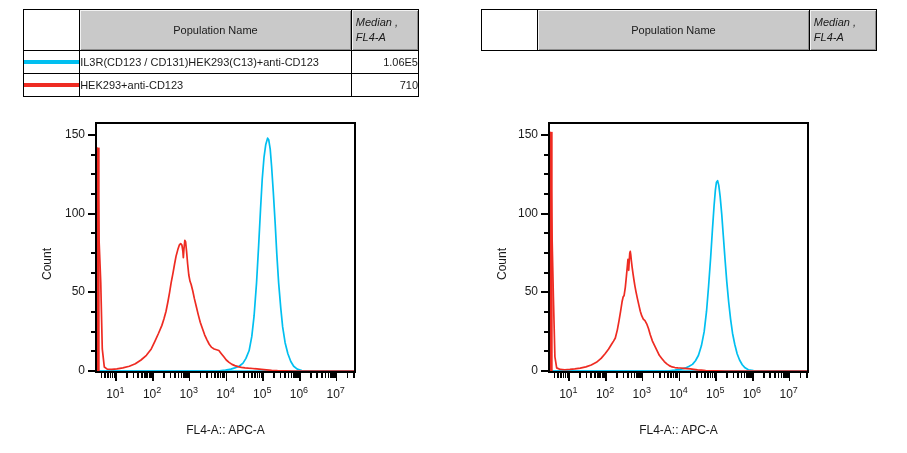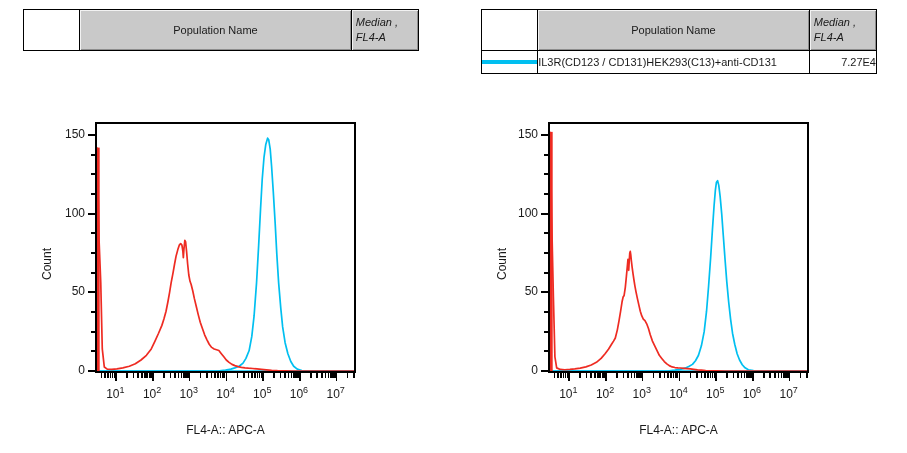--- a/index.html
+++ b/index.html
@@ -101,20 +101,34 @@
       <tr>
         <th class="hdr blank col-swatch"></th>
         <th class="hdr col-name">Population Name</th>
         <th class="hdr median col-median">
           <span>Median ,</span>
           <span class="l2">FL4-A</span>
         </th>
       </tr>
     </thead>
     <tbody>
+      <tr class="row-cell">
+        <td class="swatch-cell">
+          <span class="swatch" style="background:#00bff0"></span>
+        </td>
+        <td class="name-cell">IL3R(CD123 / CD131)HEK293(C13)+anti-CD123</td>
+        <td class="median-cell">1.06E5</td>
+      </tr>
+      <tr class="row-cell">
+        <td class="swatch-cell">
+          <span class="swatch" style="background:#ee2b22"></span>
+        </td>
+        <td class="name-cell">HEK293+anti-CD123</td>
+        <td class="median-cell">710</td>
+      </tr>
     </tbody>
   </table>
 
   <div class="plot-wrap">
     <div class="ylabel" style="left:40px;top:280px;">Count</div>
     <div class="frame" id="frame-0" style="left:95px;top:122px;width:261px;height:251px;">
       <svg id="svg-0" width="257" height="247" viewBox="0 0 257 247">
           <line x1="0" x2="257" y1="247" y2="247" stroke="#00bff0" stroke-width="1.6"></line>
           <path d="M0.20 247.00 L18.37 247.00 L55.08 247.00 L91.80 247.00 L120.37 247.00 L128.51 246.06 L133.88 245.11 L137.88 243.85 L142.47 241.97 L146.03 239.13 L148.94 234.41 L152.14 226.55 L154.80 212.39 L157.08 191.94 L159.54 158.90 L161.67 121.14 L163.55 84.96 L165.23 55.06 L167.03 33.04 L168.78 20.45 L170.59 14.16 L171.69 15.73 L173.21 25.17 L174.60 42.48 L176.28 67.65 L178.16 99.11 L179.84 130.58 L181.64 158.90 L183.77 184.07 L185.65 202.95 L188.11 218.68 L190.89 229.69 L193.80 237.56 L196.70 242.28 L200.26 245.11 L204.85 246.53 L212.99 247.00 L238.65 247.00 L257.00 247.00" fill="none" stroke="#00bff0" stroke-width="1.7" stroke-linejoin="round"></path>
           <path d="M0.20 23.60 L2.08 116.42 L3.76 158.90 L5.28 224.97 L7.32 243.07 L10.22 245.11 L14.81 245.43 L19.89 244.80 L25.86 243.85 L32.33 242.28 L38.34 239.76 L44.03 235.99 L49.40 231.27 L54.27 224.97 L57.99 217.11 L61.55 209.24 L64.89 201.38 L66.91 195.08 L69.04 187.22 L70.92 177.78 L72.60 168.34 L74.12 158.90 L75.94 149.46 L77.58 140.02 L79.07 132.15 L80.75 125.86 L82.26 121.14 L83.65 119.57 L84.93 121.14 L85.88 127.43 L86.34 133.73 L87.00 124.29 L87.84 116.42 L88.63 117.99 L89.58 127.43 L90.64 140.02 L91.80 151.03 L93.02 157.32 L94.16 160.47 L95.73 166.76 L97.39 174.63 L99.29 182.50 L101.17 190.36 L103.24 198.23 L105.42 204.52 L107.63 210.82 L109.84 215.54 L112.22 220.25 L114.68 223.40 L117.14 224.97 L119.55 225.76 L121.89 226.55 L124.34 229.69 L126.83 232.84 L129.29 235.99 L132.07 238.35 L134.98 240.39 L137.88 241.65 L141.08 242.59 L144.35 243.38 L148.02 243.85 L151.39 244.17 L155.69 244.48 L159.99 244.95 L164.41 245.43 L169.41 245.90 L174.60 246.37 L180.46 246.69 L187.33 246.84 L196.25 247.00 L212.99 247.00 L257.00 247.00" fill="none" stroke="#ee2b22" stroke-width="1.7" stroke-linejoin="round"></path>
@@ -223,27 +237,20 @@
       <tr>
         <th class="hdr blank col-swatch"></th>
         <th class="hdr col-name">Population Name</th>
         <th class="hdr median col-median">
           <span>Median ,</span>
           <span class="l2">FL4-A</span>
         </th>
       </tr>
     </thead>
     <tbody>
-      <tr class="row-cell">
-        <td class="swatch-cell">
-          <span class="swatch" style="background:#00bff0"></span>
-        </td>
-        <td class="name-cell">IL3R(CD123 / CD131)HEK293(C13)+anti-CD131</td>
-        <td class="median-cell">7.27E4</td>
-      </tr>
     </tbody>
   </table>
 
   <div class="plot-wrap">
     <div class="ylabel" style="left:42px;top:280px;">Count</div>
     <div class="frame" id="frame-1" style="left:95px;top:122px;width:261px;height:251px;">
       <svg id="svg-1" width="257" height="247" viewBox="0 0 257 247">
           <line x1="0" x2="257" y1="247" y2="247" stroke="#00bff0" stroke-width="1.6"></line>
           <path d="M0.20 247.00 L18.37 247.00 L55.08 247.00 L91.80 247.00 L117.46 247.00 L124.95 246.21 L130.03 245.43 L134.98 244.17 L138.75 242.59 L142.47 240.39 L145.49 236.77 L148.49 231.27 L151.39 221.83 L154.17 207.67 L156.54 187.22 L158.60 162.04 L160.64 133.73 L162.45 105.41 L164.07 81.81 L165.38 66.08 L166.45 58.21 L167.59 56.64 L168.78 61.36 L170.13 72.37 L171.69 89.68 L173.31 111.70 L175.03 135.30 L176.75 157.32 L178.64 177.78 L180.58 195.08 L182.53 209.24 L184.74 220.25 L187.13 229.69 L189.56 235.99 L192.26 240.71 L195.07 243.85 L198.38 245.74 L203.46 246.69 L212.99 247.00 L238.65 247.00 L257.00 247.00" fill="none" stroke="#00bff0" stroke-width="1.7" stroke-linejoin="round"></path>
           <path d="M0.20 7.87 L1.63 92.82 L3.35 171.48 L4.91 232.84 L6.67 243.85 L10.22 245.43 L14.81 245.74 L19.89 245.43 L24.83 244.95 L30.20 244.17 L35.89 242.91 L41.25 241.02 L46.40 238.35 L51.12 234.41 L55.08 229.69 L58.64 224.97 L61.55 220.25 L63.54 217.11 L65.32 213.96 L67.29 206.10 L69.04 196.66 L70.62 187.22 L72.06 177.78 L73.12 173.06 L74.12 171.48 L75.28 163.62 L76.37 152.61 L77.39 141.59 L77.97 135.30 L78.34 140.02 L78.71 146.31 L79.24 136.87 L79.76 129.01 L80.26 127.43 L80.75 130.58 L81.37 136.87 L82.12 143.17 L82.97 149.46 L83.92 155.75 L84.93 162.04 L86.11 168.34 L87.42 174.63 L88.83 180.92 L90.29 187.22 L91.80 191.94 L93.32 195.08 L94.97 196.66 L96.70 199.80 L98.47 204.52 L100.26 210.82 L102.45 217.11 L104.73 221.83 L107.03 226.55 L109.31 231.27 L111.77 234.41 L114.30 237.56 L116.81 239.92 L119.27 241.65 L122.13 242.91 L124.95 243.54 L127.86 243.85 L130.74 244.01 L133.88 244.33 L136.97 244.64 L140.34 244.95 L143.75 245.43 L147.55 245.90 L151.39 246.21 L155.69 246.53 L160.64 246.76 L166.75 246.92 L174.60 247.00 L190.89 247.00 L257.00 247.00" fill="none" stroke="#ee2b22" stroke-width="1.7" stroke-linejoin="round"></path>

